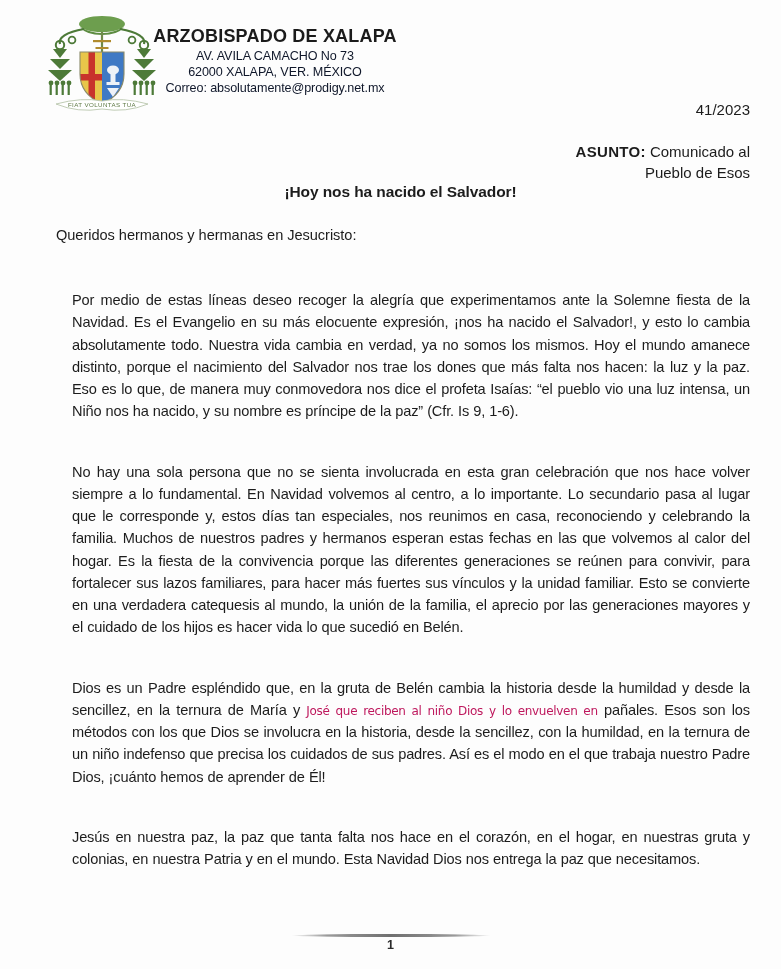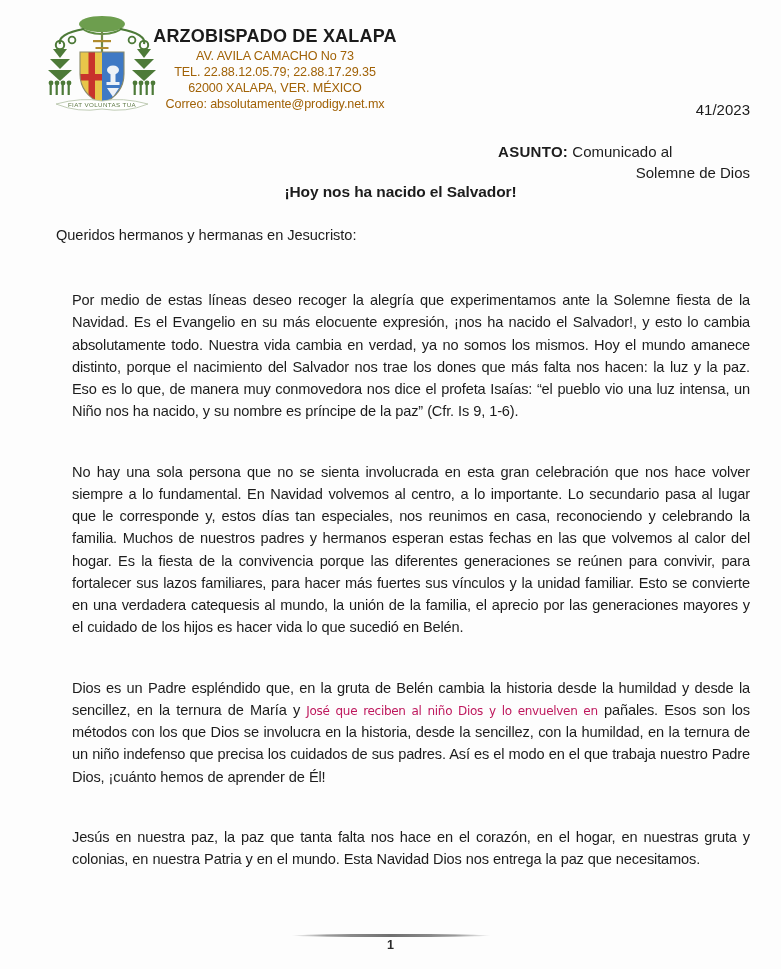--- a/index.html
+++ b/index.html
@@ -43,21 +43,21 @@
     line-height: 1.28;
   }
   #org-name {
     font-weight: bold;
     font-size: 18px;
     letter-spacing: 0.2px;
     color: #1b1b1b;
   }
   .org-line {
     font-size: 12.6px;
-    color: #a16207;
+    color: #0f172a;
     letter-spacing: -0.1px;
     white-space: nowrap;
   }
 
   
   #doc-number {
     position: absolute;
     right: 31px;
     top: 101px;
     font-size: 15px;
@@ -70,21 +70,21 @@
     top: 141px;
     text-align: left;
     font-size: 15px;
     line-height: 1.42;
     width: 252px;
   }
   #subject-label {
     font-weight: bold;
     letter-spacing: 0.3px;
   }
-  #subject-line1 { display: block; }
+  #subject-line1 { display: block; text-align: right; }
   #subject-line2 { display: block; text-align: right; }
 
   
   #doc-title {
     position: absolute;
     top: 183px;
     left: 0;
     width: 781px;
     text-align: center;
     font-weight: bold;
@@ -215,34 +215,33 @@
       <path d="M44 40 h44 v22 q0 20 -22 30 q-22 -10 -22 -30 z" fill="none" stroke="#8a8a6a" stroke-width="1.1"></path>
 
       <path d="M20 92 q26 -7 46 -3 q20 -4 46 3 q-22 9 -46 5 q-24 4 -46 -5 z" fill="#ffffff" stroke="#b9c6ad" stroke-width="0.9"></path>
       <text x="66" y="95" font-family="'Liberation Sans', sans-serif" font-size="6.2" fill="#5f7a46" text-anchor="middle" letter-spacing="0.4">FIAT VOLUNTAS TUA</text>
     </svg>
   </div>
 
   <div id="org-block">
     <div id="org-name">ARZOBISPADO DE XALAPA</div>
     <div class="org-line">AV. AVILA CAMACHO No 73</div>
-    <div class="org-line">TEL. 22.88.12.05.79; 22.88.17.29.35</div>
     <div class="org-line">62000 XALAPA, VER. MÉXICO</div>
     <div class="org-line">Correo: absolutamente@prodigy.net.mx</div>
   </div>
 </div>
 
 <div id="doc-number">41/2023</div>
 
 <div id="subject-block">
   <span id="subject-line1">
     <span id="subject-label">ASUNTO:</span>
     <span>Comunicado al</span>
   </span>
-  <span id="subject-line2">Solemne de Dios</span>
+  <span id="subject-line2">Pueblo de Esos</span>
 </div>
 
 <div id="doc-title">¡Hoy nos ha nacido el Salvador!</div>
 
 <div id="body-text">
 
   <p class="salutation">Queridos hermanos y hermanas en Jesucristo:</p>
 
   <p class="para">Por medio de estas líneas deseo recoger la alegría que experimentamos ante la Solemne fiesta de la Navidad. Es el Evangelio en su más elocuente expresión, ¡nos ha nacido el Salvador!, y esto lo cambia absolutamente todo. Nuestra vida cambia en verdad, ya no somos los mismos. Hoy el mundo amanece distinto, porque el nacimiento del Salvador nos trae los dones que más falta nos hacen: la luz y la paz. Eso es lo que, de manera muy conmovedora nos dice el profeta Isaías: “el pueblo vio una luz intensa, un Niño nos ha nacido, y su nombre es príncipe de la paz” (Cfr. Is 9, 1-6).</p>
 

